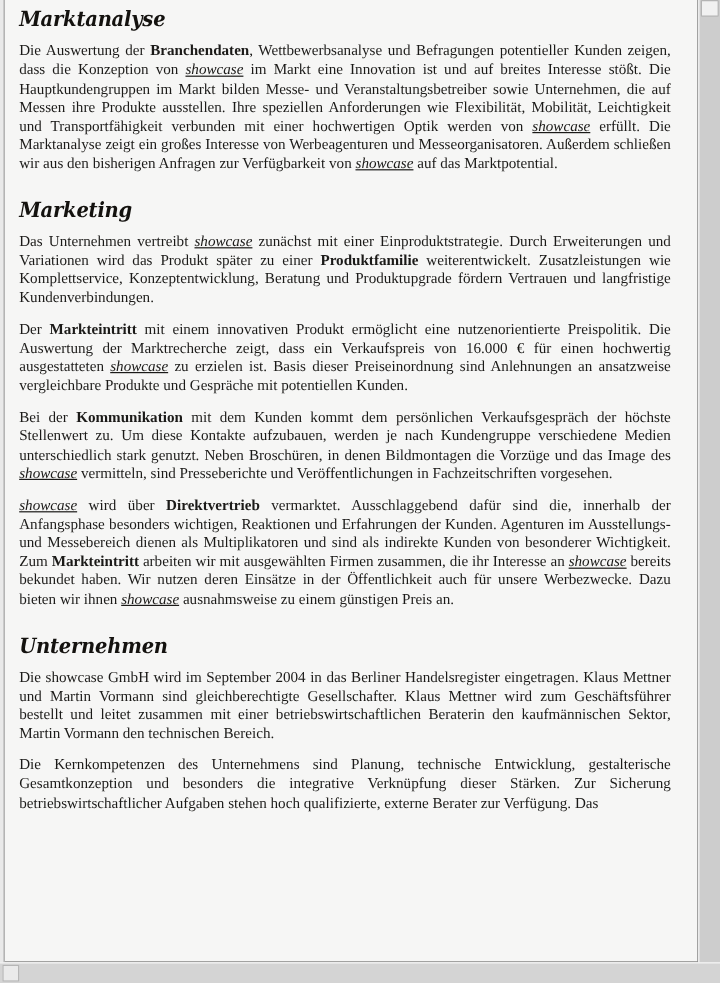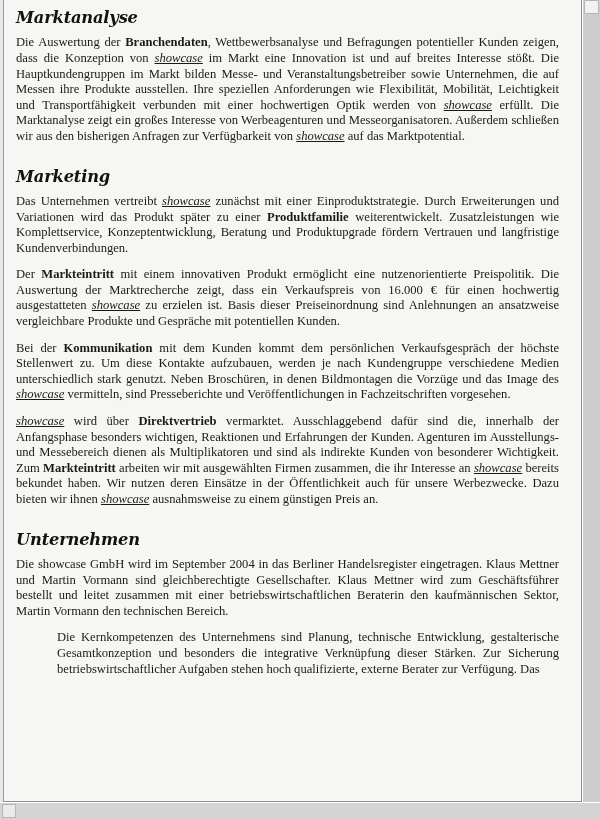--- a/index.html
+++ b/index.html
@@ -88,21 +88,21 @@
     font-size: 12.6px;
     line-height: 15.6px;
     color: #1b1a18;
     margin: 0 0 11px 0;
     padding: 0;
     text-align: justify;
     text-justify: inter-word;
     hyphens: manual;
     -webkit-hyphens: manual;
   }
-  p.body-text:last-child { margin-bottom: 0; margin-left: 41px; }
+  p.body-text:last-child { margin-bottom: 0; }
 
   .bold { font-weight: bold; }
   .ital { font-style: italic; text-decoration: underline; }
 
   
   .vscrollbar {
     flex: 0 0 18px;
     width: 18px;
     background: #cdcdcd;
     border-left: 1px solid #ffffff;

